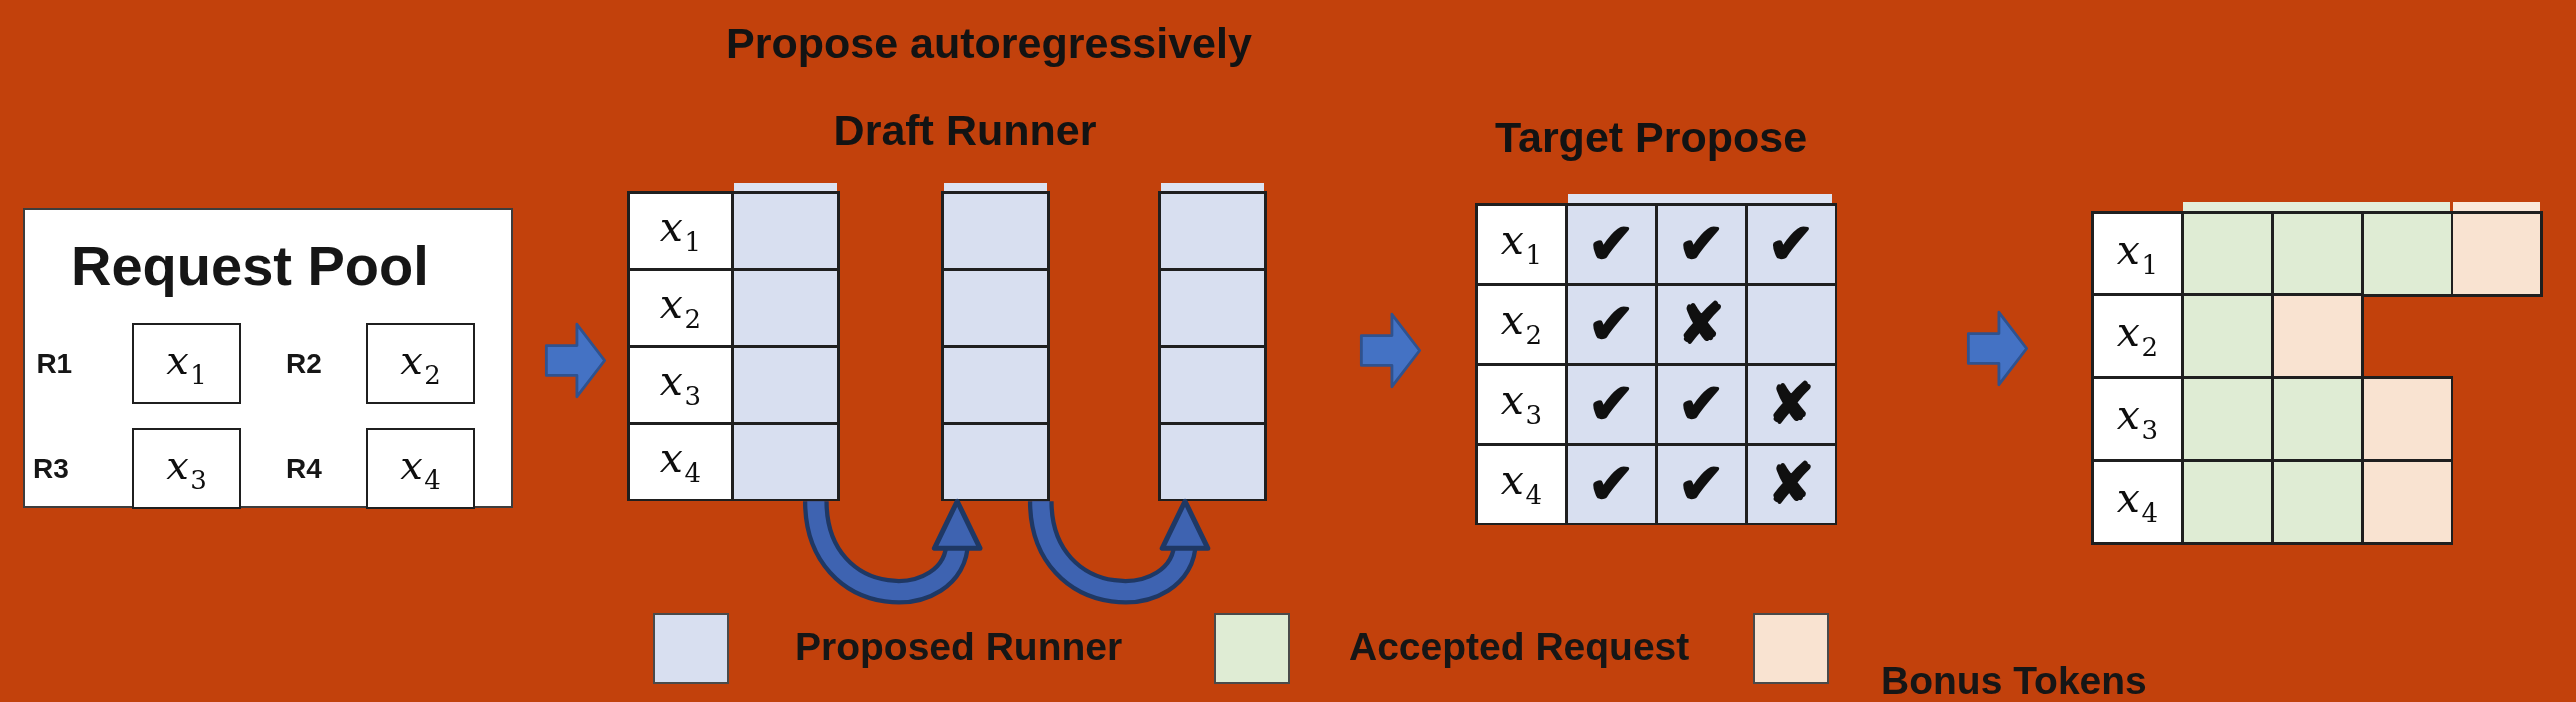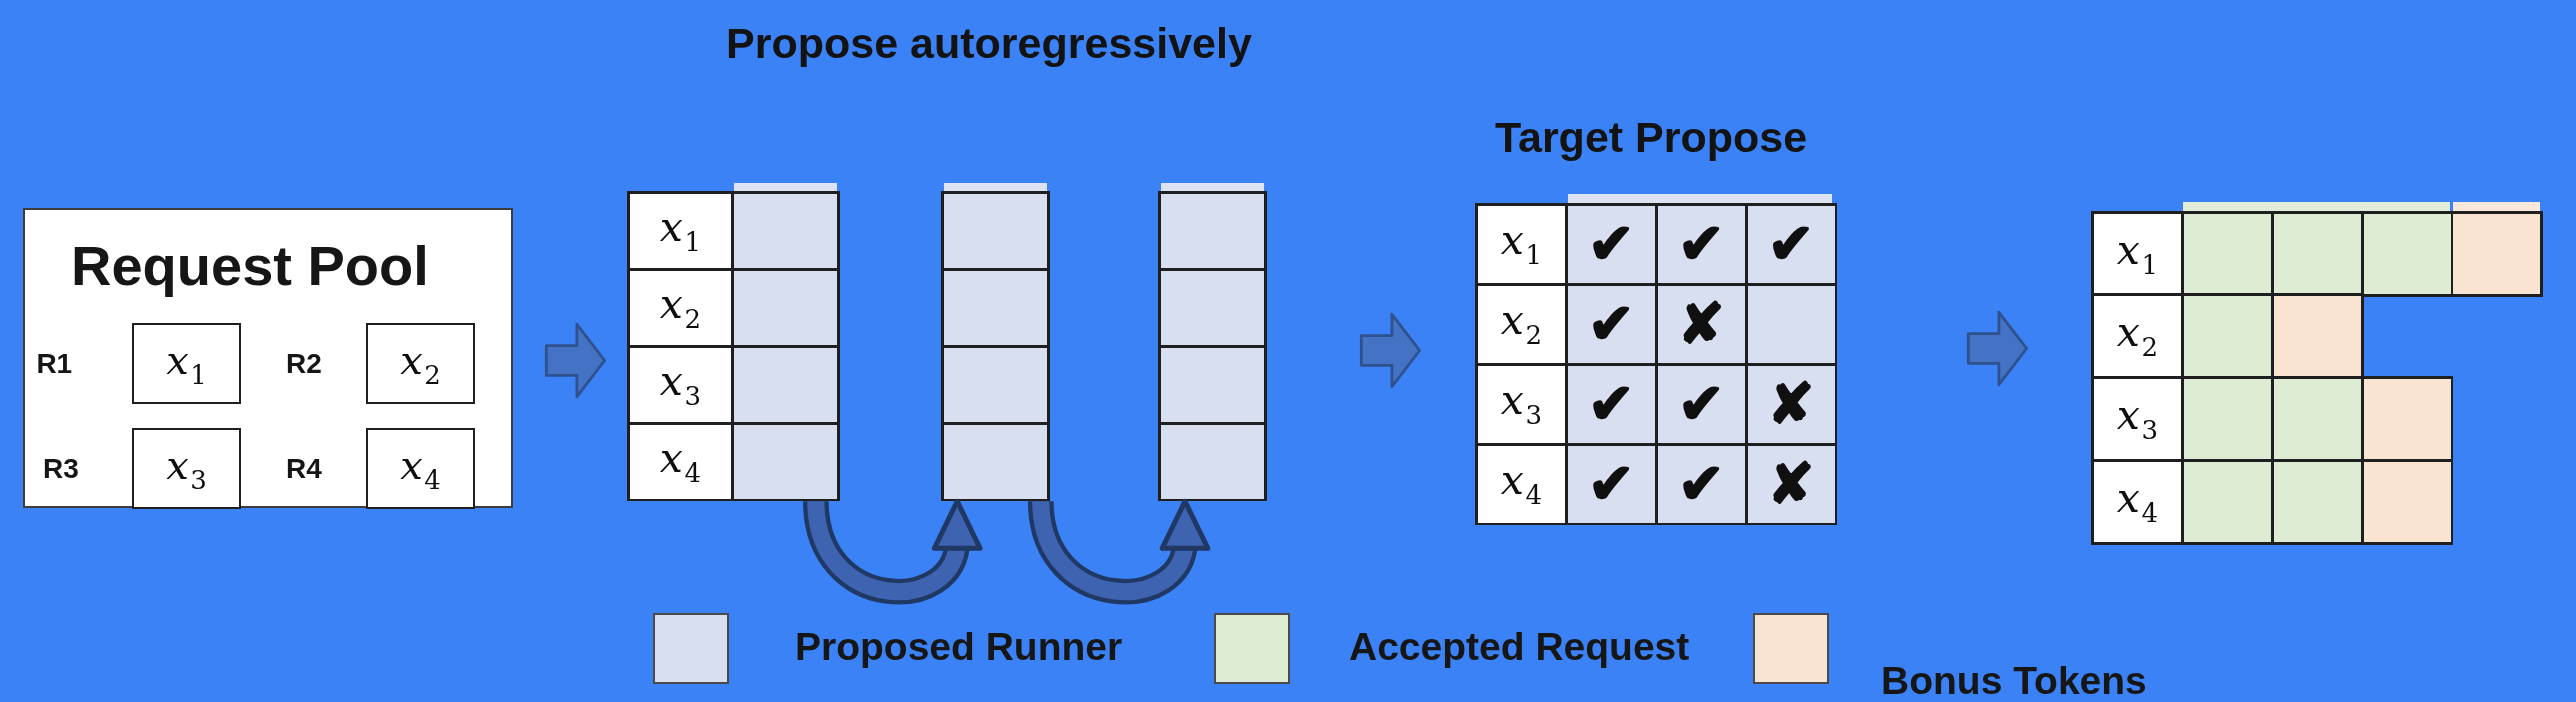--- a/index.html
+++ b/index.html
@@ -1,17 +1,17 @@
 <!DOCTYPE html>
 <html style="font-size:11.4px"><head>
 <meta charset="utf-8">
 <style>
   html,body{margin:0;padding:0;background:#fff;}
   *{box-sizing:border-box;}
-  #canvas{position:relative;width:2576px;height:703px;background:#3b82f6;overflow:hidden;
+  #canvas{position:relative;width:2576px;height:703px;background:#c2410c;overflow:hidden;
           font-family:"Liberation Sans",sans-serif;color:#161616;padding-left:45px;}
 
   .title{position:absolute;transform:translateX(-50%);white-space:nowrap;
          font-size:43px;font-weight:600;color:#131313;}
 
   
   .panel{position:absolute;border:2.9px solid #3d3d3d;background:#fff;}
   .pool-title{position:absolute;font-size:56px;font-weight:600;}
   .rlabel{position:absolute;display:flex;align-items:center;font-size:28px;font-weight:600;}
   .token-box{position:absolute;border:2.9px solid #1f1f1f;background:#fff;
@@ -46,35 +46,36 @@
   .legend-swatch{position:absolute;width:76px;height:71px;border:2.9px solid #4a4a4a;}
   .legend-label{position:absolute;height:71px;display:flex;align-items:center;
                 font-size:39px;font-weight:600;white-space:nowrap;}
 </style>
 </head>
 <body>
 
 <div id="canvas">
 
   <div class="title" style="left:989px;top:18.6px;">Propose autoregressively</div>
+  <div class="title" style="left:965px;top:106px;">Draft Runner</div>
   <div class="title" style="left:1651px;top:113px;">Target Propose</div>
 
   <div class="panel" style="left:23px;top:208px;width:490px;height:300px;">
     <div class="pool-title" style="left:46px;top:23px;">Request Pool</div>
 
     <div class="rlabel" style="left:11.4px;top:113px;height:81px;">R1</div>
     <div class="token-box" style="left:107px;top:113px;width:109px;height:81px;">
       <span class="math" style="font-size:40px;"><span>x</span><span class="sub">1</span></span>
     </div>
     <div class="rlabel" style="left:261px;top:113px;height:81px;">R2</div>
     <div class="token-box" style="left:341px;top:113px;width:109px;height:81px;">
       <span class="math" style="font-size:40px;"><span>x</span><span class="sub">2</span></span>
     </div>
 
-    <div class="rlabel" style="left:18px;top:218px;height:81px;">R3</div>
+    <div class="rlabel" style="left:8px;top:218px;height:81px;">R3</div>
     <div class="token-box" style="left:107px;top:218px;width:109px;height:81px;">
       <span class="math" style="font-size:40px;"><span>x</span><span class="sub">3</span></span>
     </div>
     <div class="rlabel" style="left:261px;top:218px;height:81px;text-align:right;">R4</div>
     <div class="token-box" style="left:341px;top:218px;width:109px;height:81px;">
       <span class="math" style="font-size:40px;"><span>x</span><span class="sub">4</span></span>
     </div>
   </div>
 
   <svg class="block-arrow" style="left:544px;top:320px;" width="63" height="81" viewBox="0 0 88 114">

